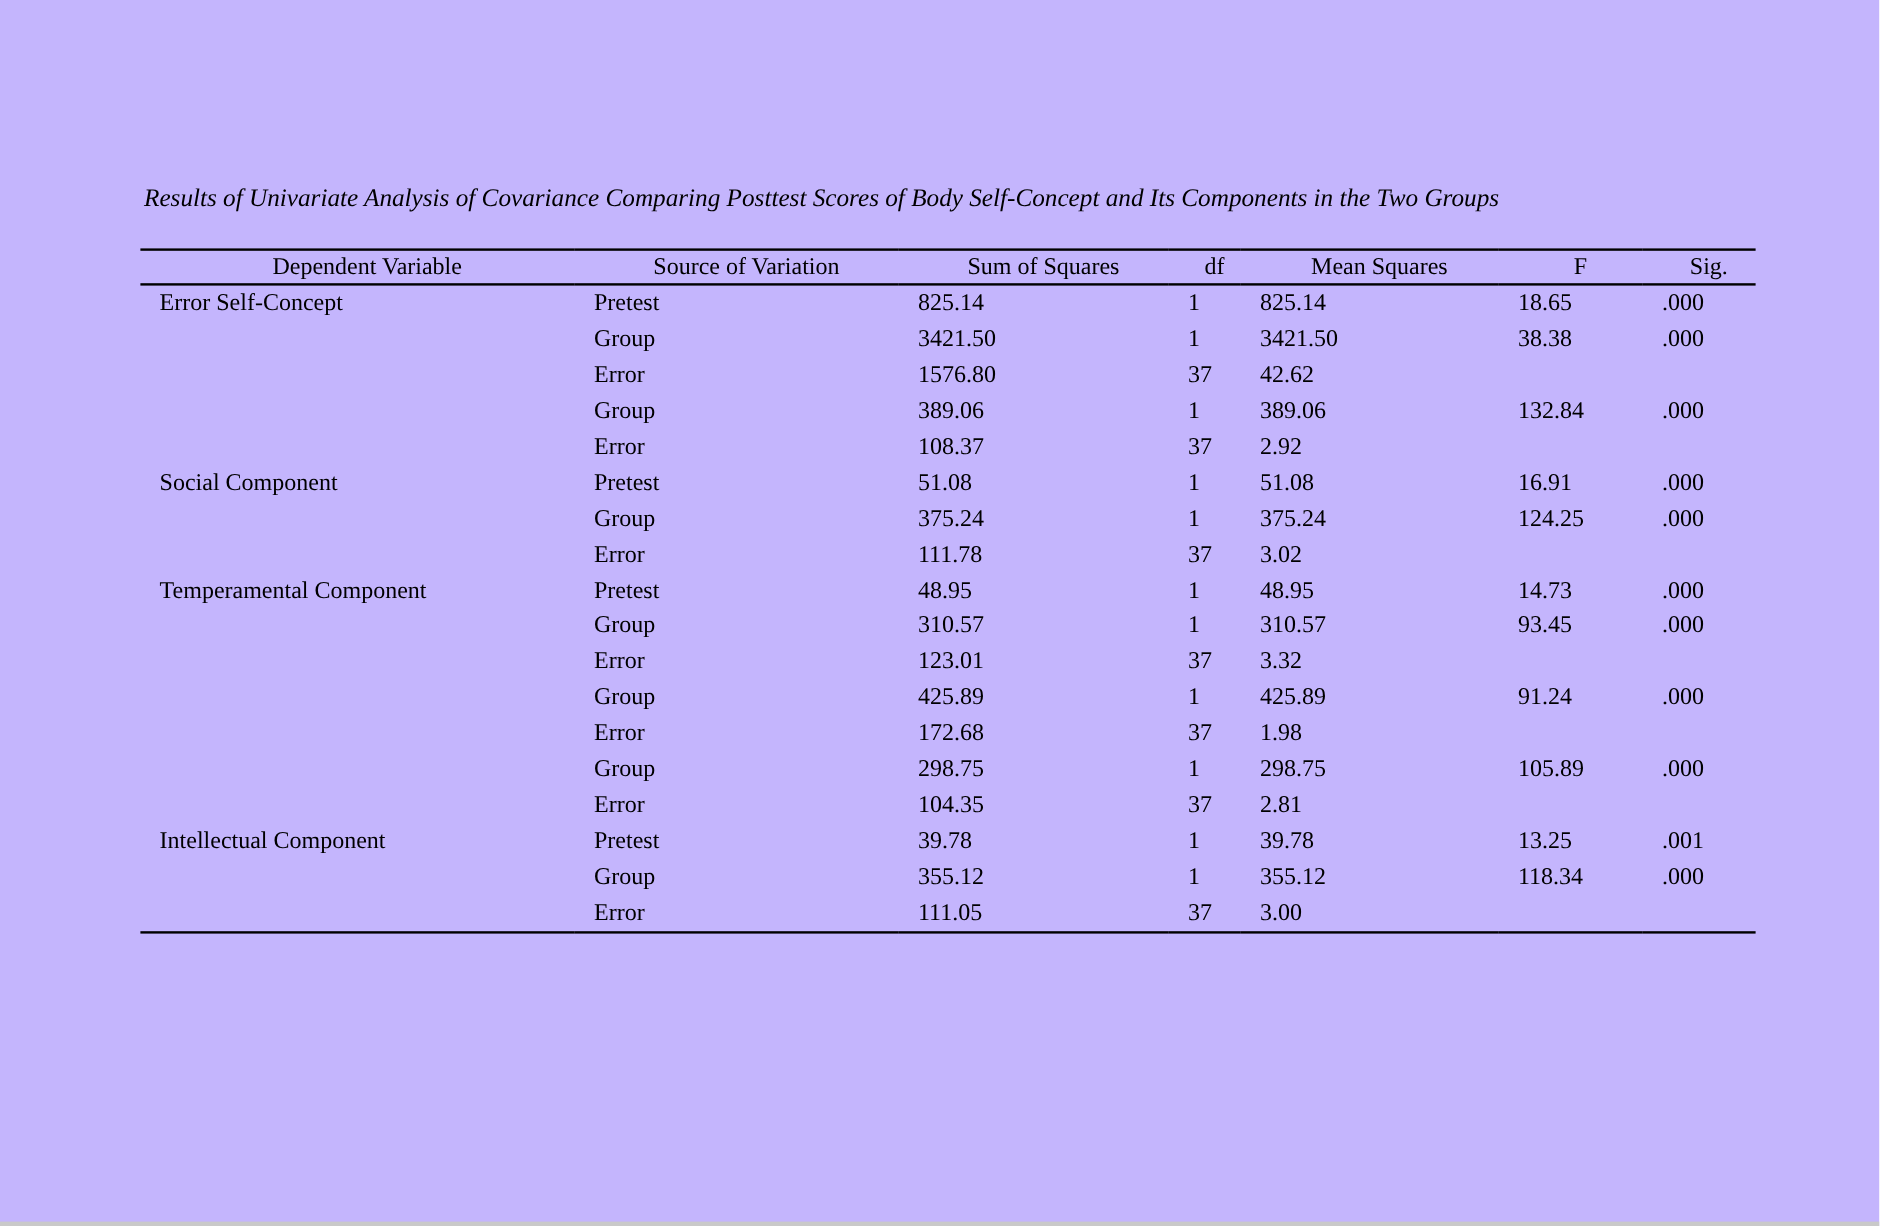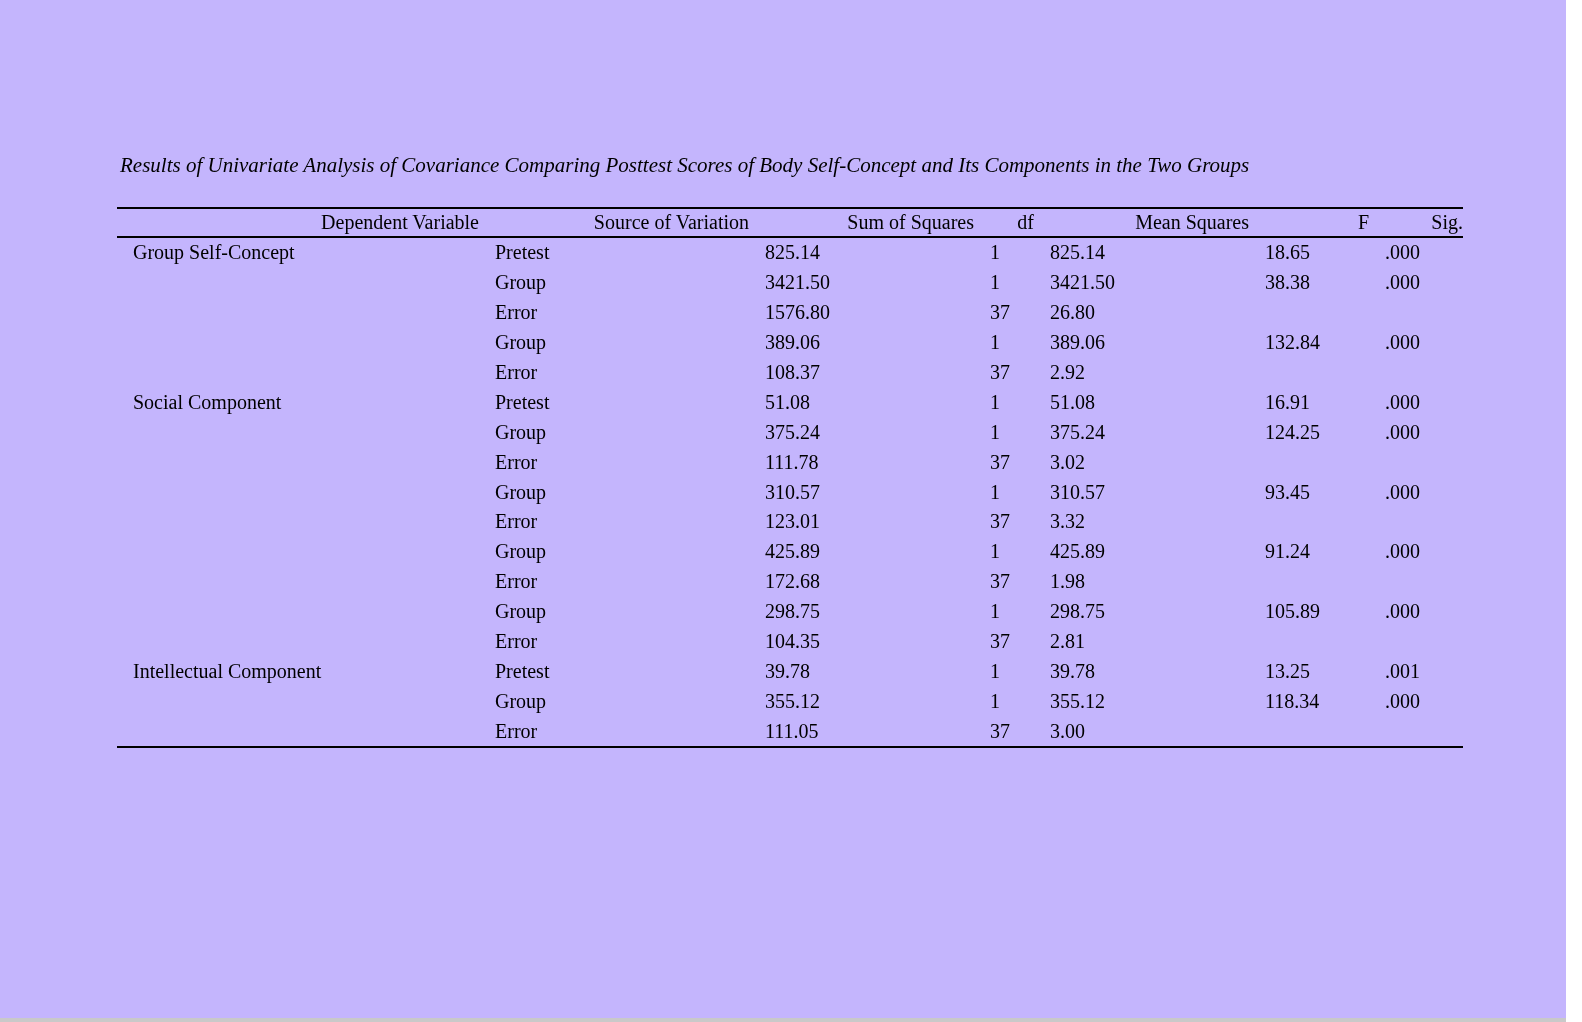--- a/index.html
+++ b/index.html
@@ -43,21 +43,21 @@
   table.ancova-table col.c5 { width: 215px; }
   table.ancova-table col.c6 { width: 120px; }
   table.ancova-table col.c7 { width: 94px; }
   table.ancova-table thead tr {
     border-bottom: 2px solid #000000;
     height: 29px;
   }
   table.ancova-table th {
     font-weight: normal;
     font-size: 20px;
-    text-align: right;
+    text-align: center;
     padding: 0 0 2px 16px;
     vertical-align: bottom;
     white-space: nowrap;
   }
   table.ancova-table td {
     font-size: 20px;
     text-align: left;
     padding: 0 0 0 16px;
     height: 29.9px;
     vertical-align: middle;
@@ -95,21 +95,21 @@
           <th>Source of Variation</th>
           <th>Sum of Squares</th>
           <th>df</th>
           <th>Mean Squares</th>
           <th>F</th>
           <th>Sig.</th>
         </tr>
     </thead>
     <tbody id="table-body">
         <tr>
-          <td>Group Self-Concept</td>
+          <td>Error Self-Concept</td>
           <td>Pretest</td>
           <td>825.14</td>
           <td>1</td>
           <td>825.14</td>
           <td>18.65</td>
           <td>.000</td>
         </tr>
         <tr>
           <td></td>
           <td>Group</td>
@@ -117,21 +117,21 @@
           <td>1</td>
           <td>3421.50</td>
           <td>38.38</td>
           <td>.000</td>
         </tr>
         <tr>
           <td></td>
           <td>Error</td>
           <td>1576.80</td>
           <td>37</td>
-          <td>26.80</td>
+          <td>42.62</td>
           <td></td>
           <td></td>
         </tr>
         <tr>
           <td></td>
           <td>Group</td>
           <td>389.06</td>
           <td>1</td>
           <td>389.06</td>
           <td>132.84</td>
@@ -165,20 +165,29 @@
           <td>.000</td>
         </tr>
         <tr>
           <td></td>
           <td>Error</td>
           <td>111.78</td>
           <td>37</td>
           <td>3.02</td>
           <td></td>
           <td></td>
+        </tr>
+        <tr>
+          <td>Temperamental Component</td>
+          <td>Pretest</td>
+          <td>48.95</td>
+          <td>1</td>
+          <td>48.95</td>
+          <td>14.73</td>
+          <td>.000</td>
         </tr>
         <tr>
           <td></td>
           <td>Group</td>
           <td>310.57</td>
           <td>1</td>
           <td>310.57</td>
           <td>93.45</td>
           <td>.000</td>
         </tr>

